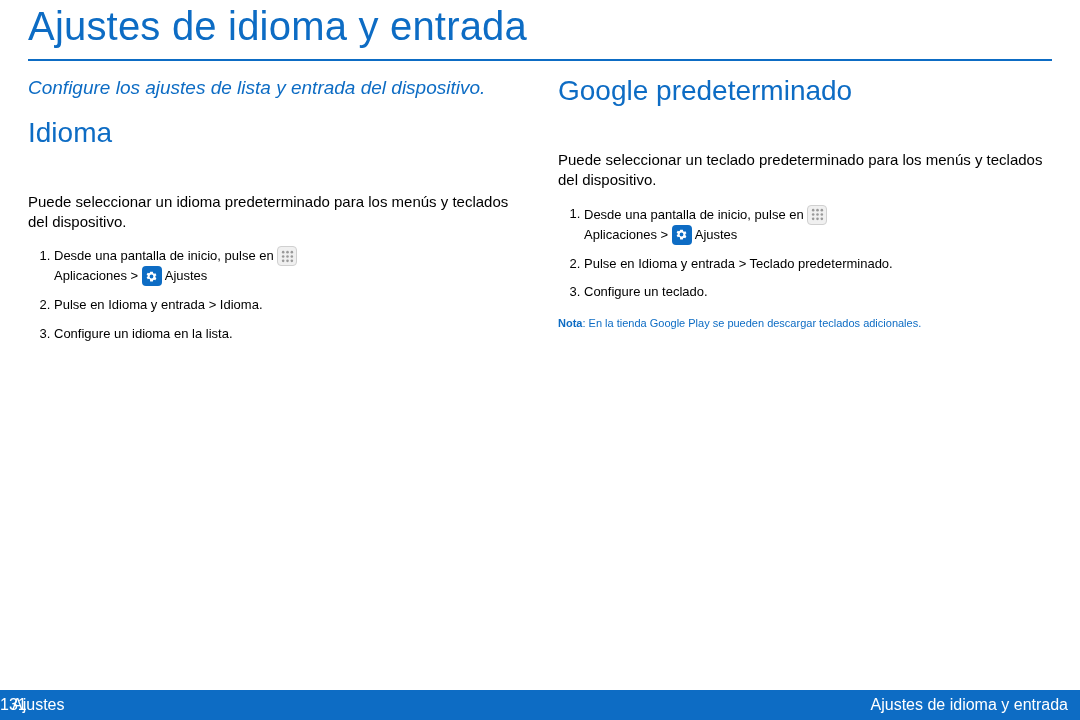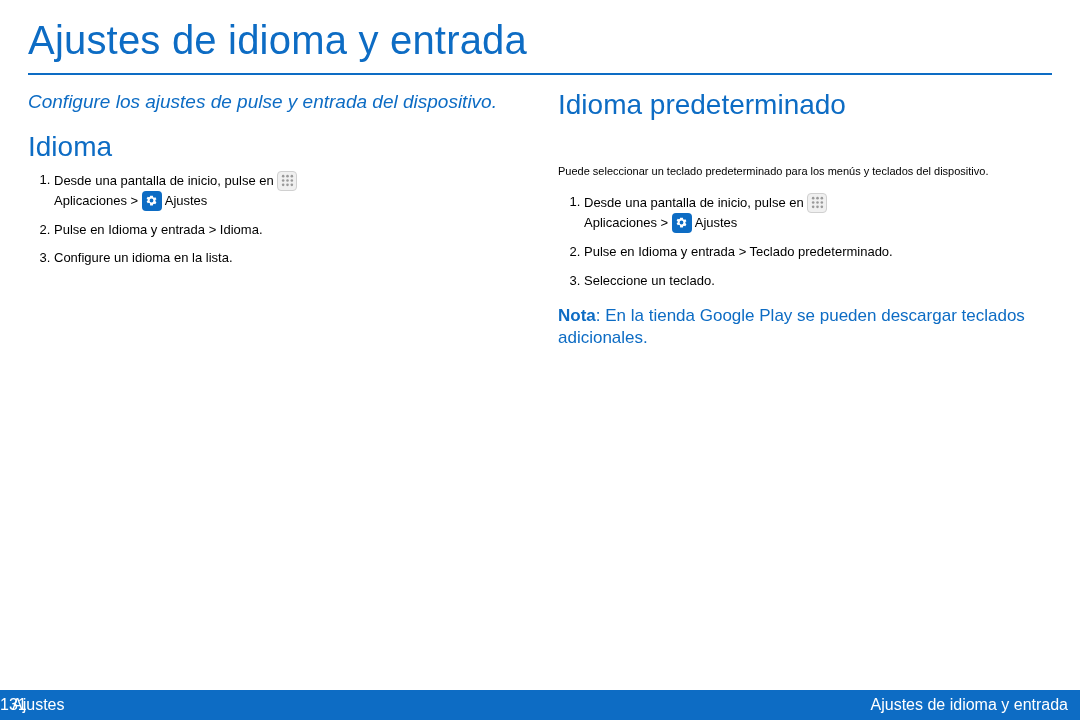--- a/index.html
+++ b/index.html
@@ -1,21 +1,21 @@
 <!DOCTYPE html>
 <html><head>
 <meta charset="utf-8">
 <style>
   * { box-sizing: border-box; margin: 0; padding: 0; }
   html, body { width: 1080px; height: 720px; font-family: Arial, Helvetica, sans-serif; background: #fff; }
   .page {
     width: 1080px;
     height: 720px;
     position: relative;
-    padding: 18px 28px 0 28px;
+    padding: 4px 28px 0 28px;
   }
   h1.page-title {
     color: #0d6cc4;
     font-weight: 400;
     font-size: 40px;
     letter-spacing: 0.2px;
     border-bottom: 2px solid #0d6cc4;
     padding-bottom: 10px;
     margin-bottom: 14px;
   }
@@ -31,21 +31,21 @@
     line-height: 1.35;
     margin-bottom: 16px;
   }
   h2.section-h {
     color: #0d6cc4;
     font-weight: 400;
     font-size: 28px;
     margin-bottom: 8px;
   }
   p.body {
-    font-size: 11px;
+    font-size: 15px;
     line-height: 1.35;
     margin-bottom: 14px;
     color: #000;
     margin-top: 43px;
   }
   ol.steps {
     padding-left: 26px;
     font-size: 13px;
     line-height: 1.45;
   }
@@ -68,21 +68,21 @@
     letter-spacing: -2px;
   }
   .icon-apps svg { width: 13px; height: 13px; }
   .icon-gear {
     background: #0d6cc4;
     color: #fff;
   }
   .icon-gear svg { width: 13px; height: 13px; }
   .note {
     color: #0d6cc4;
-    font-size: 17px;
+    font-size: 11px;
     line-height: 1.35;
     margin-top: 14px;
   }
   .note .label { font-weight: 700; }
   .footer {
     position: absolute;
     left: 0; right: 0; bottom: 0;
     height: 30px;
     background: #0d6cc4;
     color: #fff;
@@ -101,23 +101,24 @@
 </style>
 </head>
 <body>
 
 <div class="page">
   <h1 class="page-title">Ajustes de idioma y entrada</h1>
 
   <div class="cols">
 
     <div class="col">
-      <p class="intro">Configure los ajustes de pulse y entrada del dispositivo.</p>
+      <p class="intro">Configure los ajustes de lista y entrada del dispositivo.</p>
 
       <h2 class="section-h">Idioma</h2>
+      <p class="body">Puede seleccionar un idioma predeterminado para los menús y teclados del dispositivo.</p>
 
       <ol class="steps">
         <li>
           <span>Desde una pantalla de inicio, pulse en </span>
           <span class="icon icon-apps" title="apps-grid-icon">
             <svg viewBox="0 0 12 12">
                 <g fill="#999">
                   <circle cx="2" cy="2" r="1.2"></circle>
                   <circle cx="6" cy="2" r="1.2"></circle>
                   <circle cx="10" cy="2" r="1.2"></circle>
@@ -142,21 +143,21 @@
         <li>
           <span>Pulse en </span><span class="bold">Idioma y entrada &gt; Idioma</span><span>.</span>
         </li>
         <li>
           <span>Configure un idioma en la lista.</span>
         </li>
       </ol>
     </div>
 
     <div class="col">
-      <h2 class="section-h">Idioma predeterminado</h2>
+      <h2 class="section-h">Google predeterminado</h2>
       <p class="body">Puede seleccionar un teclado predeterminado para los menús y teclados del dispositivo.</p>
 
       <ol class="steps">
         <li>
           <span>Desde una pantalla de inicio, pulse en </span>
           <span class="icon icon-apps" title="apps-grid-icon">
             <svg viewBox="0 0 12 12">
                 <g fill="#999">
                   <circle cx="2" cy="2" r="1.2"></circle>
                   <circle cx="6" cy="2" r="1.2"></circle>
@@ -176,21 +177,21 @@
             <svg viewBox="0 0 24 24" fill="#fff">
                 <path d="M19.14,12.94a7,7,0,0,0,0-1.88l2-1.55-2-3.46-2.35.94a7,7,0,0,0-1.63-.94L14.5,3h-5L9,5.05a7,7,0,0,0-1.63.94L5,5.05l-2,3.46,2,1.55a7,7,0,0,0,0,1.88l-2,1.55,2,3.46,2.35-.94a7,7,0,0,0,1.63.94L9.5,21h5l.5-2.05a7,7,0,0,0,1.63-.94l2.35.94,2-3.46ZM12,15.5A3.5,3.5,0,1,1,15.5,12,3.5,3.5,0,0,1,12,15.5Z"></path>
               </svg>
           </span>
           <span class="bold"> Ajustes</span>
         </li>
         <li>
           <span>Pulse en </span><span class="bold">Idioma y entrada &gt; Teclado predeterminado</span><span>.</span>
         </li>
         <li>
-          <span>Seleccione un teclado.</span>
+          <span>Configure un teclado.</span>
         </li>
       </ol>
 
       <p class="note">
         <span class="label">Nota</span><span>: En la tienda Google Play se pueden descargar teclados adicionales.</span>
       </p>
     </div>
 
   </div>
 

